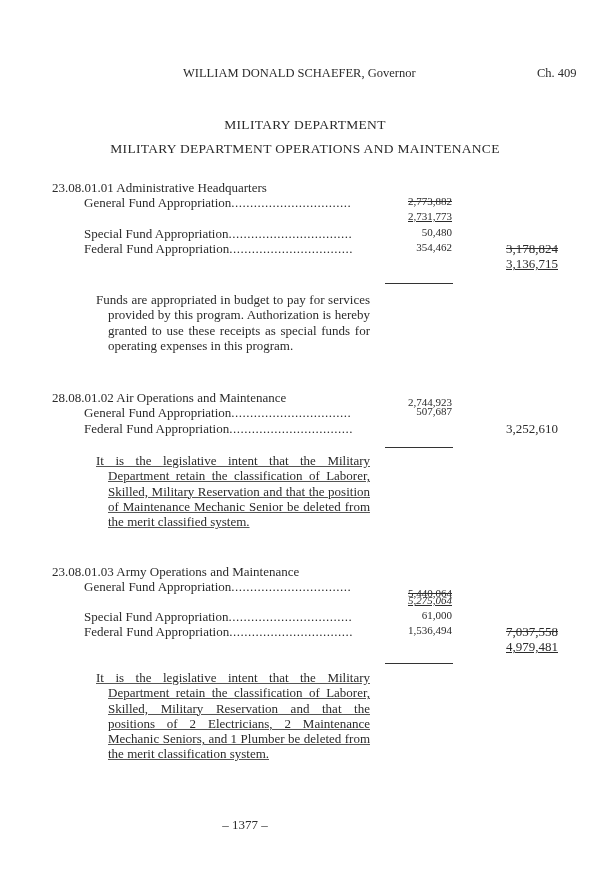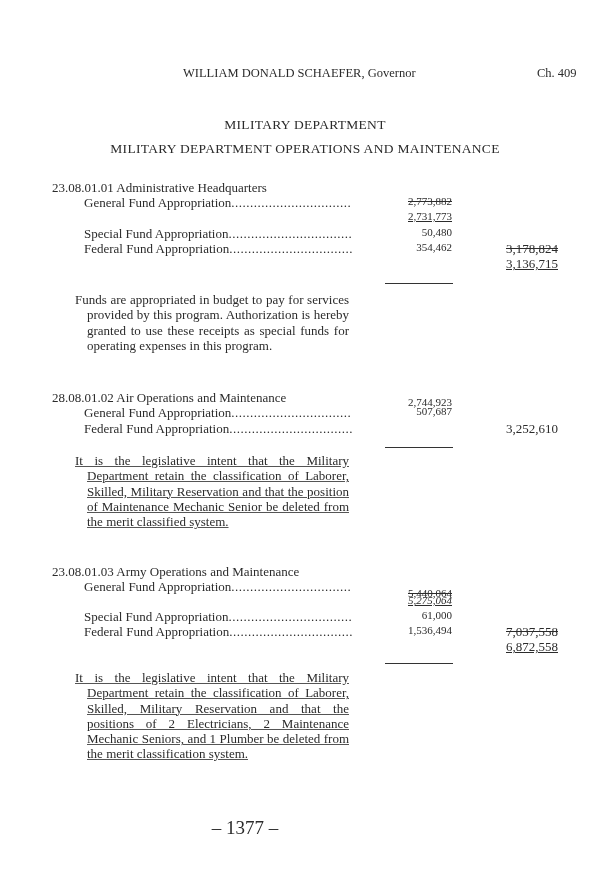--- a/index.html
+++ b/index.html
@@ -14,25 +14,25 @@
     .title2 { left: 0; width: 610px; text-align: center; top: 141px; font-size: 13.5px; letter-spacing: 0.3px; }
     .prog { left: 52px; font-size: 13px; }
     .line-label { left: 84px; font-size: 13px; width: 268px; overflow: hidden; }
     .line-label .dots { letter-spacing: 0.5px; }
     .num1 { right: 148px; text-align: right; font-size: 11px; }
     .num2 { right: 42px; text-align: left; font-size: 13px; }
     .strike { text-decoration: line-through; }
     .under { text-decoration: underline; }
     .rule { position: absolute; height: 1px; background: #333; }
     .para {
-      position: absolute; left: 75px; width: 262px; font-size: 13px; line-height: 15.3px;
+      position: absolute; left: 96px; width: 262px; font-size: 13px; line-height: 15.3px;
       text-align: justify; text-indent: -12px; padding-left: 12px;
     }
     .para.under-para { text-decoration: underline; text-decoration-color: #555; }
-    .footer { left: 0; width: 490px; text-align: center; top: 817px; font-size: 19px; }
+    .footer { left: 0; width: 490px; text-align: center; top: 817px; font-size: 13px; }
   </style>
 </head>
 <body>
 
 <div class="abs header-left">WILLIAM DONALD SCHAEFER, Governor</div>
 <div class="abs header-right">Ch. 409</div>
 
 <div class="abs title1">MILITARY DEPARTMENT</div>
 <div class="abs title2">MILITARY DEPARTMENT OPERATIONS AND MAINTENANCE</div>
 
@@ -60,17 +60,17 @@
 
 <div class="abs prog" style="top:564px;">23.08.01.03 Army Operations and Maintenance</div>
 <div class="abs line-label" style="top:579px;"><span>General Fund Appropriation</span><span class="dots">..........................................</span></div>
 <div class="abs num1 strike" style="top:587px;text-align:center;">5,440,064</div>
 <div class="abs num1 under" style="top:594px;font-style:italic;">5,275,064</div>
 <div class="abs line-label" style="top:609px;"><span>Special Fund Appropriation</span><span class="dots">..........................................</span></div>
 <div class="abs num1" style="top:609px;">61,000</div>
 <div class="abs line-label" style="top:624px;"><span>Federal Fund Appropriation</span><span class="dots">..........................................</span></div>
 <div class="abs num1" style="top:624px;">1,536,494</div>
 <div class="abs num2 strike" style="top:624px;">7,037,558</div>
-<div class="abs num2 under" style="top:639px;">6,872,558</div>
+<div class="abs num2 under" style="top:639px;">4,979,481</div>
 <div class="rule" style="left:385px; top:663px; width:68px;"></div>
 <div class="para under-para" style="top:670px;">It is the legislative intent that the Military Department retain the classification of Laborer, Skilled, Military Reservation and that the positions of 2 Electricians, 2 Maintenance Mechanic Seniors, and 1 Plumber be deleted from the merit classification system.</div>
 
 <div class="abs footer">– 1377 –</div>
 
 </body></html>

